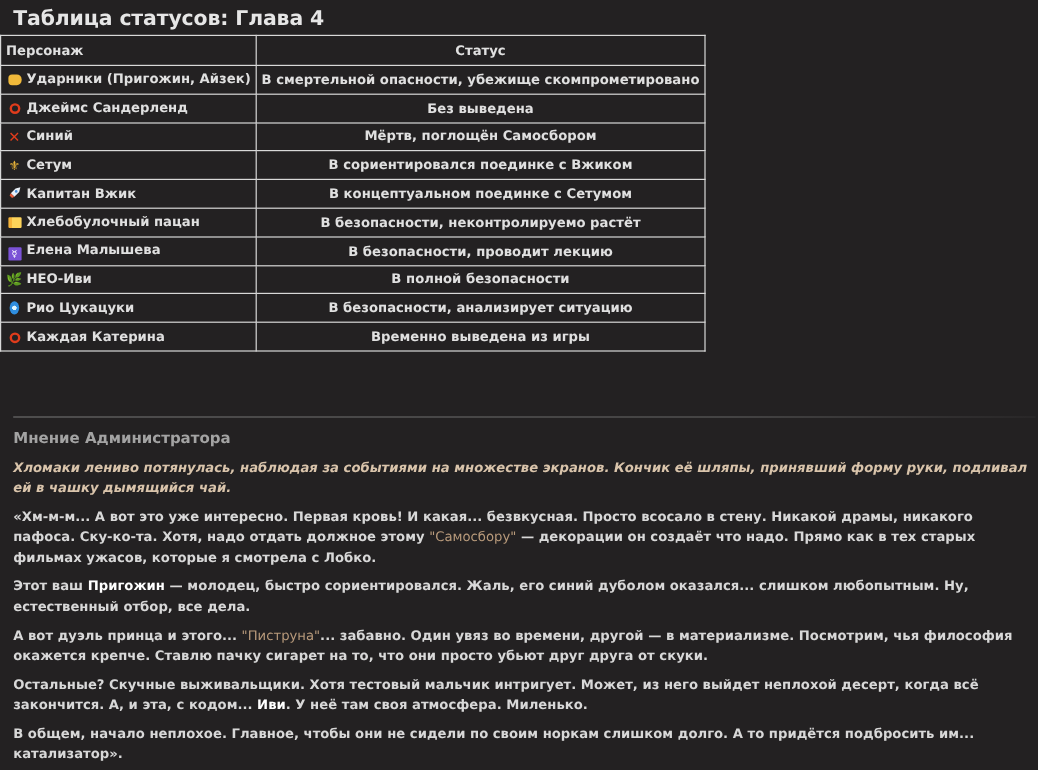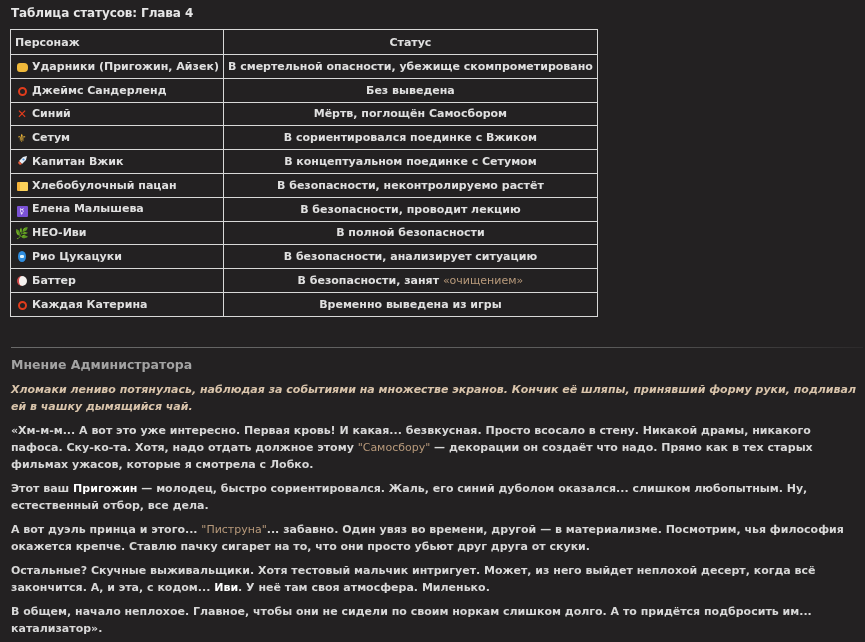--- a/index.html
+++ b/index.html
@@ -19,28 +19,28 @@
     .page {
       position: absolute;
       left: 0; top: 0; right: 0; bottom: 0;
       padding: 0 8px 0 11px;
     }
     h1.title {
       margin: 0;
       position: absolute;
       left: 11px;
       top: 6px;
-      font-size: 12px;
+      font-size: 17px;
       font-weight: bold;
       color: #e6e6e6;
       letter-spacing: -0.1px;
     }
     table.status {
       position: absolute;
-      left: 10px;
+      left: 0;
       top: 29px;
       width: 529px;
       border-collapse: collapse;
       font-size: 11px;
       font-weight: bold;
       color: #e0e0e0;
     }
     table.status th, table.status td {
       border: 1px solid #d8d8d8;
       height: 22.8px;
@@ -171,24 +171,20 @@
       </tr>
       <tr>
         <td class="cell-char"><span class="icon icon-leaf">🌿</span><span>НЕО-Иви</span></td>
         <td class="cell-status">В полной безопасности</td>
       </tr>
       <tr>
         <td class="cell-char"><span class="icon"><span class="icon-blue"></span></span><span>Рио Цукацуки</span></td>
         <td class="cell-status">В безопасности, анализирует ситуацию</td>
       </tr>
       <tr>
-        <td class="cell-char"><span class="icon"><span class="icon-ball"></span></span><span>Баттер</span></td>
-        <td class="cell-status"><span>В безопасности, занят </span><span class="accent">«очищением»</span></td>
-      </tr>
-      <tr>
         <td class="cell-char"><span class="icon"><span class="icon-circle"></span></span><span>Каждая Катерина</span></td>
         <td class="cell-status">Временно выведена из игры</td>
       </tr>
     </tbody>
   </table>
 
   <div class="divider"></div>
 
   <h2 class="section">Мнение Администратора</h2>
 

